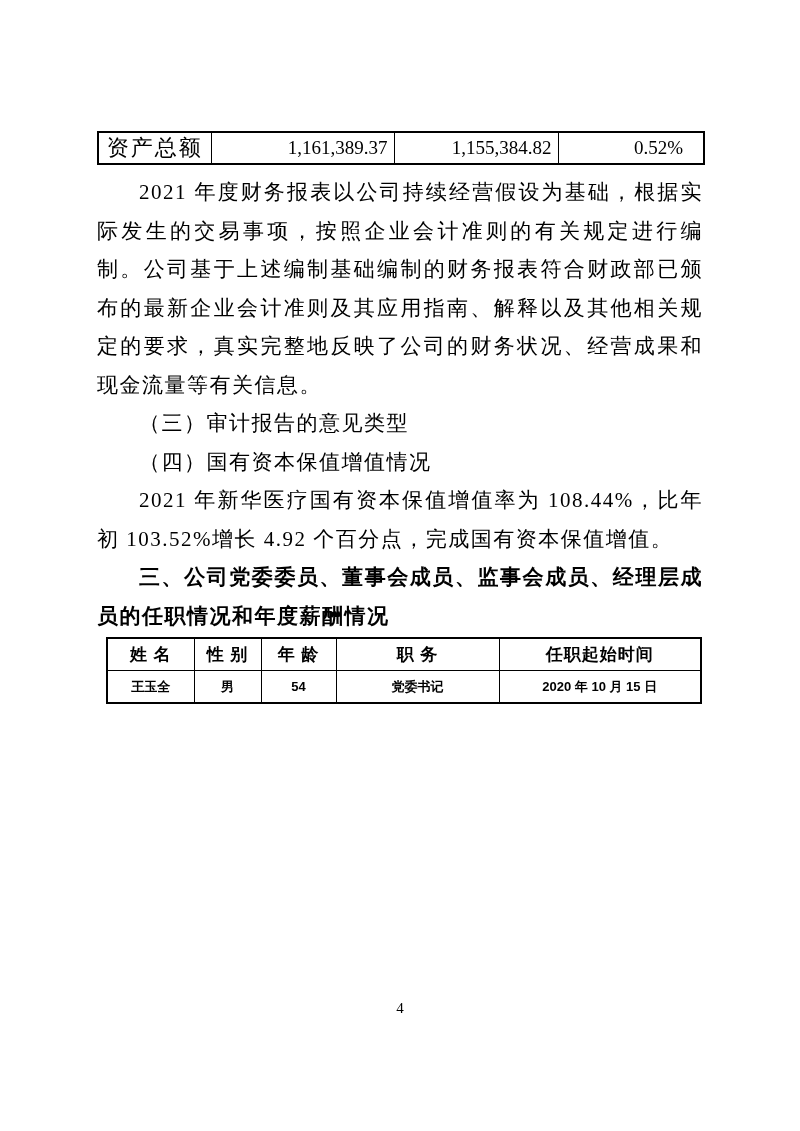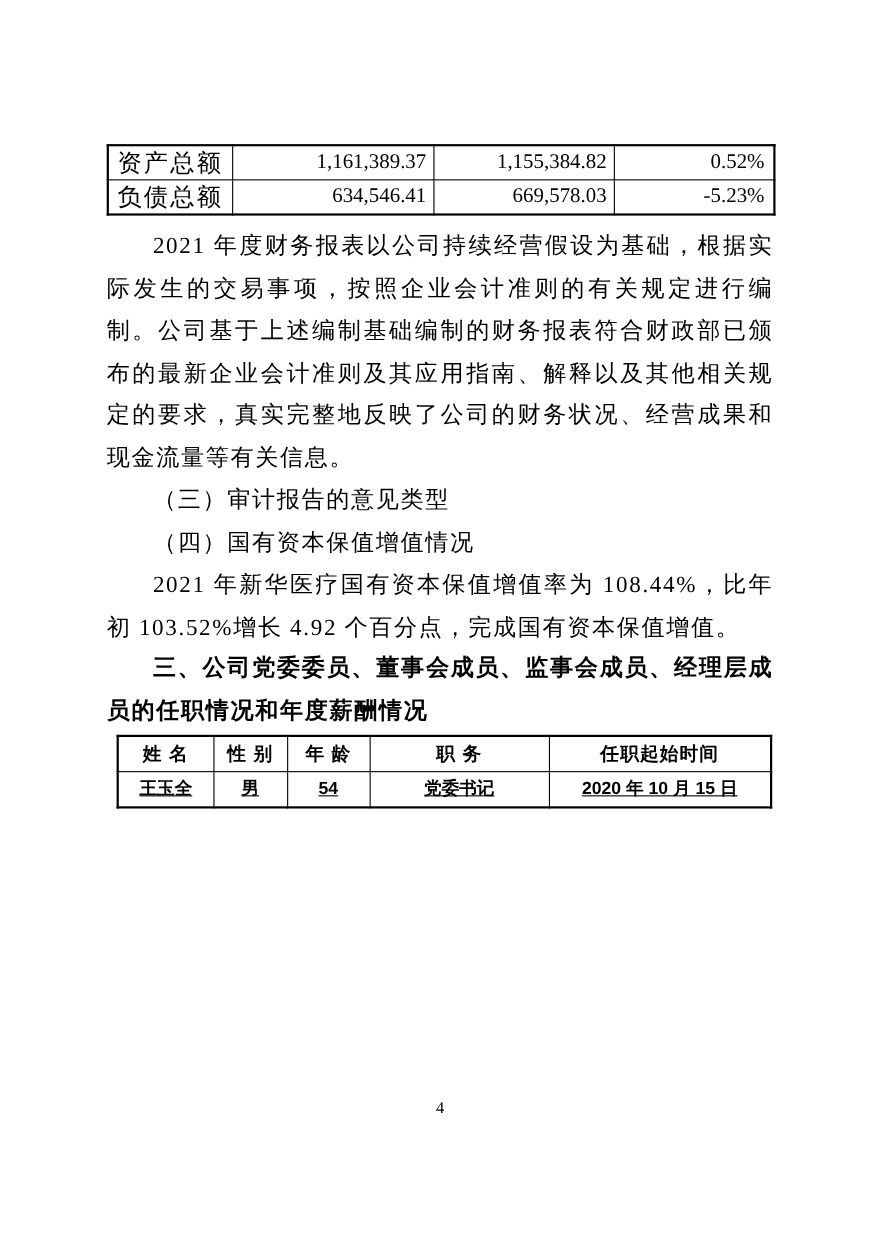--- a/index.html
+++ b/index.html
@@ -42,21 +42,21 @@
     text-align: center;
     font-size: 22px;
     letter-spacing: 2px;
   }
   table.fin-table td.num {
     text-align: right;
     padding-right: 6px;
   }
   table.fin-table td.pct {
     text-align: right;
-    padding-right: 8px;
+    padding-right: 20px;
   }
 
   
   .body-text {
     margin-top: 8px;
     width: 606px;
     font-size: 21px;
     line-height: 38.5px;
     text-align: justify;
   }
@@ -91,22 +91,21 @@
     white-space: nowrap;
   }
   table.personnel-table th {
     height: 29px;
     font-size: 17px;
     font-weight: bold;
     letter-spacing: 1px;
   }
   table.personnel-table td {
     height: 29px;
-    font-size: 16px;
-    text-decoration: underline;
+    font-size: 13px;
   }
 
   
   .page-number {
     position: absolute;
     left: 0;
     right: 0;
     top: 1000px;
     text-align: center;
     font-size: 15px;
@@ -125,26 +124,20 @@
           <col style="width:183px">
           <col style="width:164px">
           <col style="width:146px">
       </colgroup>
       <tbody>
         <tr>
           <td class="lab">资产总额</td>
           <td class="num">1,161,389.37</td>
           <td class="num">1,155,384.82</td>
           <td class="pct">0.52%</td>
-        </tr>
-        <tr>
-          <td class="lab">负债总额</td>
-          <td class="num">634,546.41</td>
-          <td class="num">669,578.03</td>
-          <td class="pct">-5.23%</td>
         </tr>
       </tbody>
     </table>
 
     <div class="body-text">
       <p>2021 年度财务报表以公司持续经营假设为基础，根据实际发生的交易事项，按照企业会计准则的有关规定进行编制。公司基于上述编制基础编制的财务报表符合财政部已颁布的最新企业会计准则及其应用指南、解释以及其他相关规定的要求，真实完整地反映了公司的财务状况、经营成果和现金流量等有关信息。</p>
       <p>（三）审计报告的意见类型</p>
       <p>（四）国有资本保值增值情况</p>
       <p>2021 年新华医疗国有资本保值增值率为 108.44%，比年初 103.52%增长 4.92 个百分点，完成国有资本保值增值。</p>
       <p class="bold-heading">三、公司党委委员、董事会成员、监事会成员、经理层成员的任职情况和年度薪酬情况</p>

